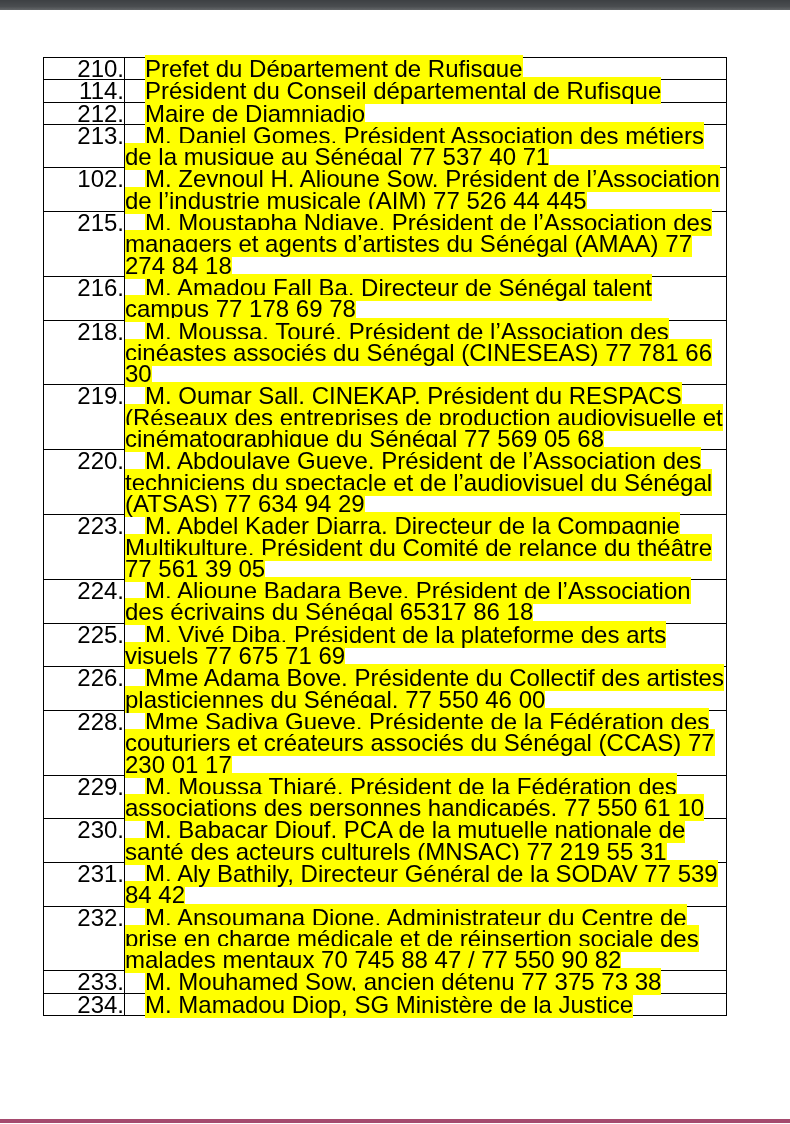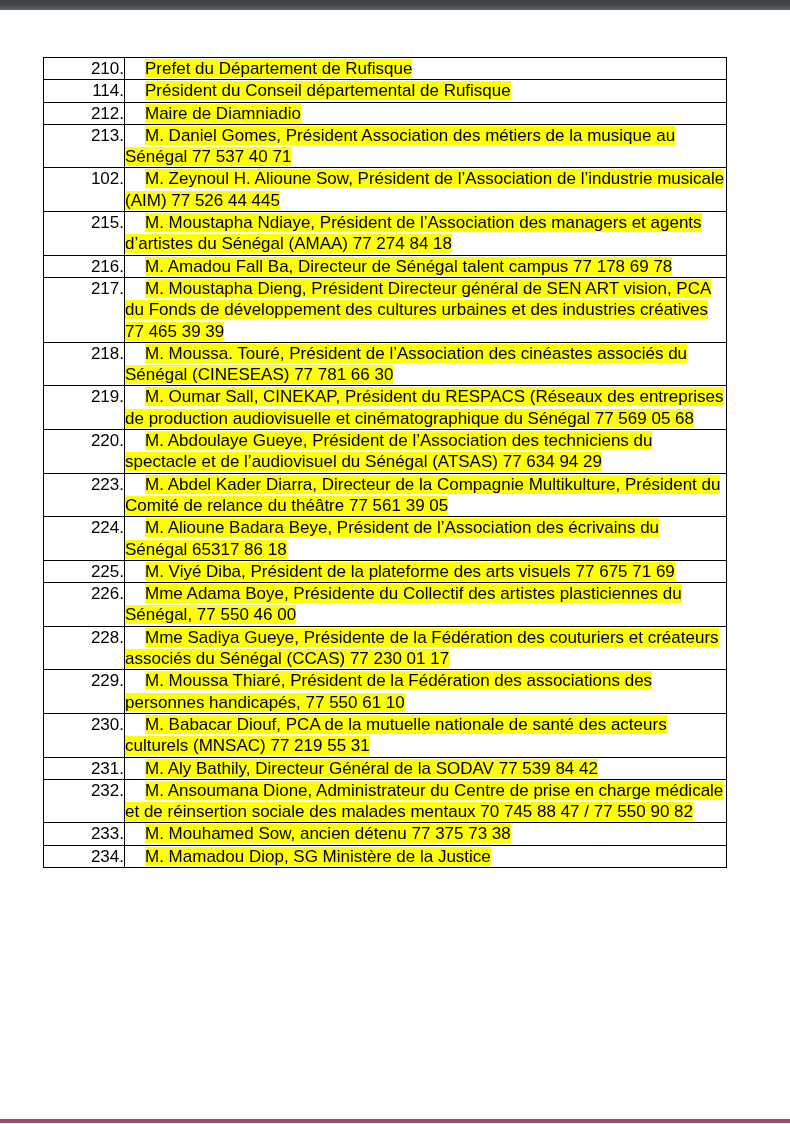--- a/index.html
+++ b/index.html
@@ -22,21 +22,21 @@
   .footer-line {
     position: absolute; left: 0; bottom: 1px;
     width: 790px; height: 4px;
     background: var(--footer-color, #a54a6e);
   }
   table.contacts {
     position: absolute; left: 43px; top: 57px;
     width: 684px;
     border-collapse: collapse;
     table-layout: fixed;
-    font-size: 17px;
+    font-size: 24px;
     line-height: 21.3px;
     color: #000;
   }
   table.contacts td {
     border: 1px solid #000;
     vertical-align: top;
     padding: 0;
   }
   td.num {
     width: 81px;
@@ -88,24 +88,20 @@
   <tr>
     <td class="num">215.</td>
     <td class="txt"><span class="hl">M. Moustapha Ndiaye, Président de l’Association des managers et agents d’artistes du Sénégal (AMAA) 77 274 84 18</span></td>
   </tr>
 
   <tr>
     <td class="num">216.</td>
     <td class="txt"><span class="hl">M. Amadou Fall Ba, Directeur de Sénégal talent campus 77 178 69 78</span></td>
   </tr>
 
-  <tr>
-    <td class="num">217.</td>
-    <td class="txt"><span class="hl">M. Moustapha Dieng, Président Directeur général de SEN ART vision, PCA du Fonds de développement des cultures urbaines et des industries créatives 77 465 39 39</span></td>
-  </tr>
 
   <tr>
     <td class="num">218.</td>
     <td class="txt"><span class="hl">M. Moussa. Touré, Président de l’Association des cinéastes associés du Sénégal (CINESEAS) 77 781 66 30</span></td>
   </tr>
 
   <tr>
     <td class="num">219.</td>
     <td class="txt"><span class="hl">M. Oumar Sall, CINEKAP, Président du RESPACS (Réseaux des entreprises de production audiovisuelle et cinématographique du Sénégal 77 569 05 68</span></td>
   </tr>

